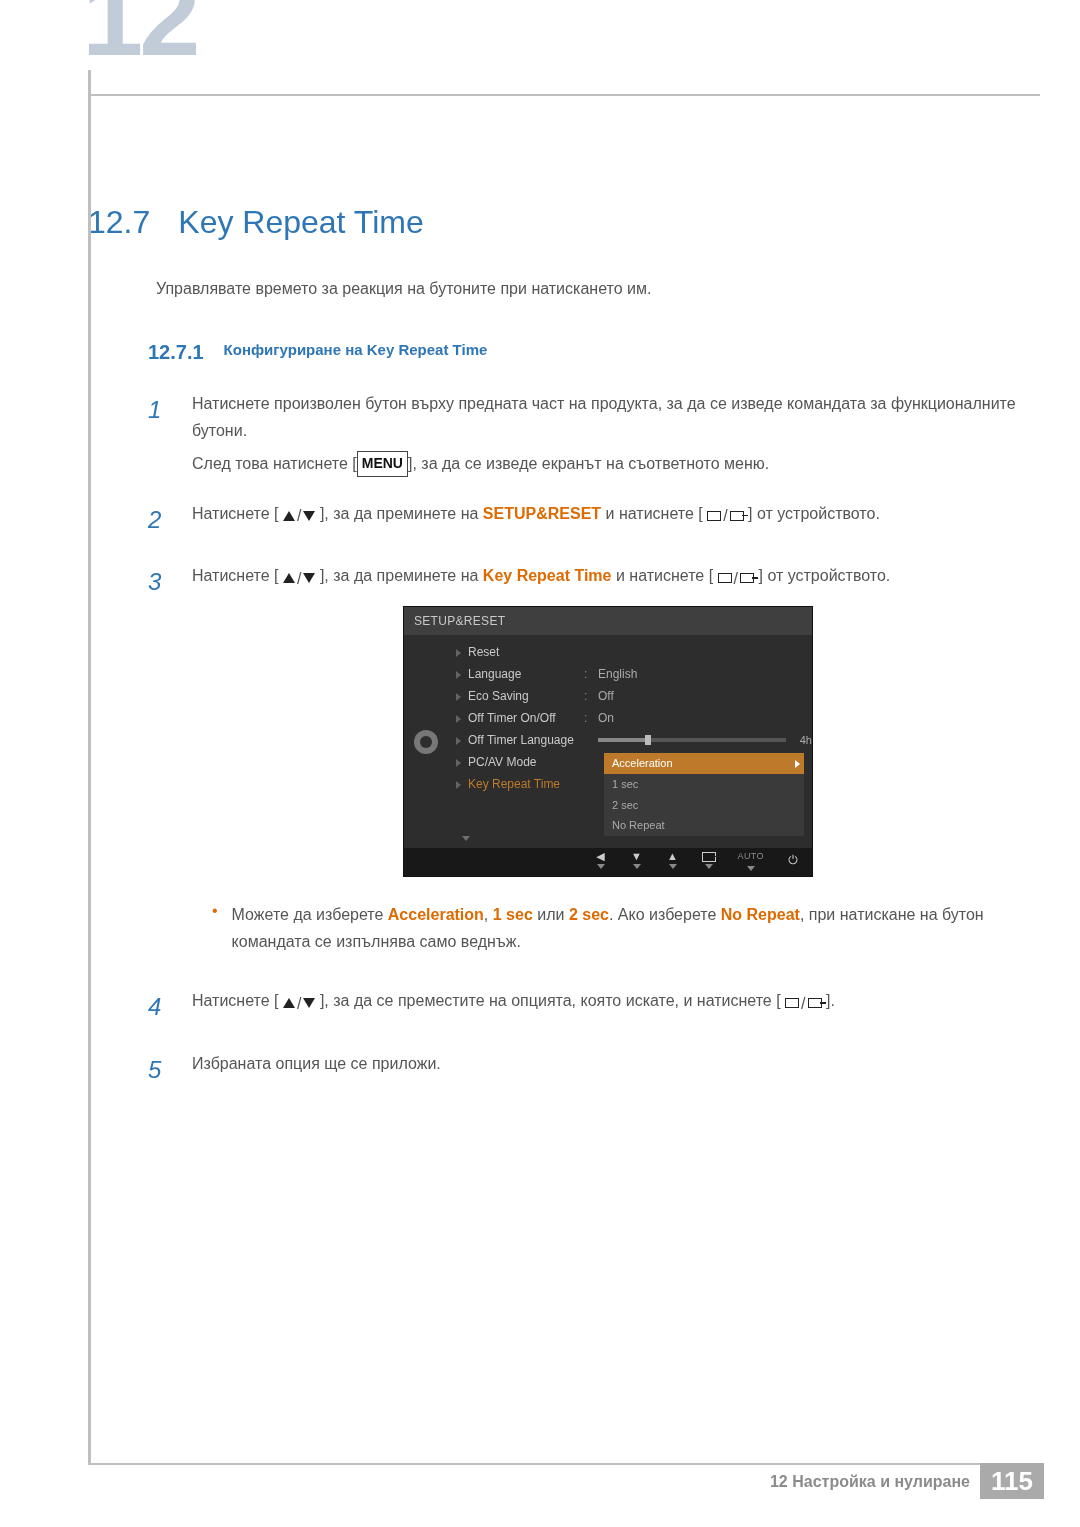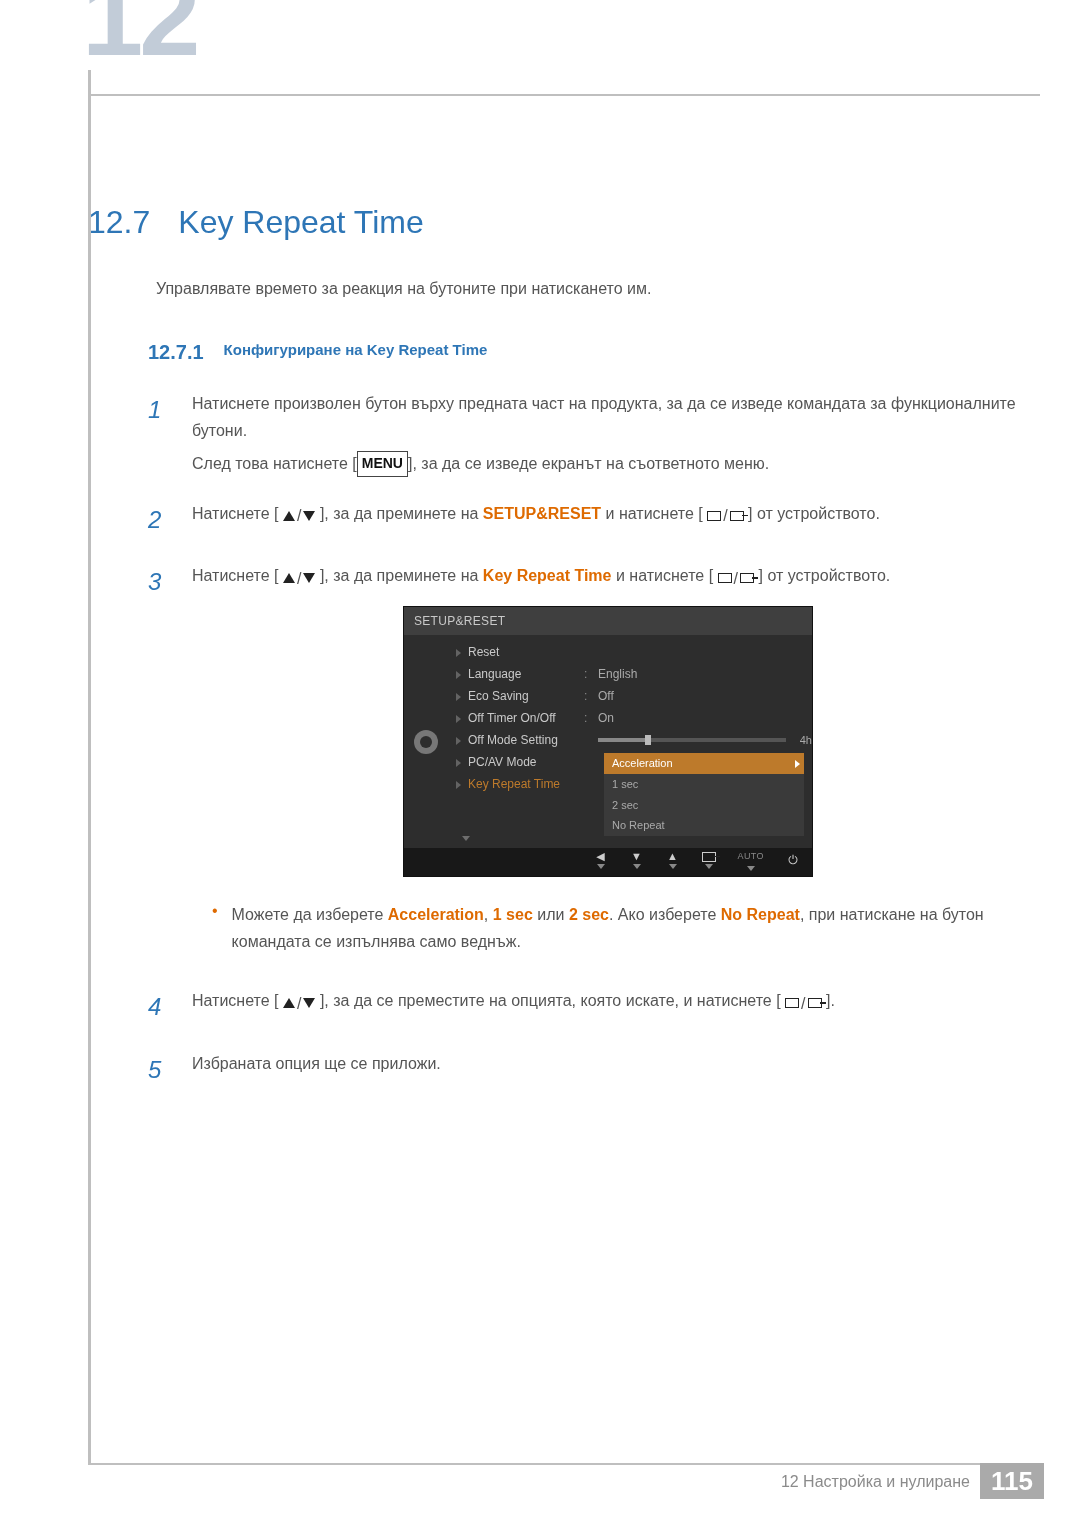--- a/index.html
+++ b/index.html
@@ -139,21 +139,21 @@
   .osd-footer {
     background:#181818; display:flex; justify-content:flex-end; align-items:center;
     gap:22px; padding: 4px 12px 8px 12px; height:28px;
   }
   .osd-ficon { display:flex; flex-direction:column; align-items:center; gap:2px; }
   .osd-ficon .mark { width:14px; height:10px; display:flex; align-items:center; justify-content:center; }
   .osd-ficon .cd { width:0;height:0;border-left:4px solid transparent;border-right:4px solid transparent;border-top:5px solid #888; }
   .osd-ficon .txt { font-size:9px; color:#888; letter-spacing:0.4px; }
   .ft { position:absolute; bottom:28px; left:88px; right:36px; height:36px; display:flex; align-items:stretch; }
   .ft-bar { flex:1; border-top:2px solid #bfbfbf; display:flex; justify-content:flex-end; align-items:center; padding-right:10px; }
-  .ft-text { color:#8b8b8b; font-weight:400; font-size:16px; }
+  .ft-text { color:#8b8b8b; font-weight:700; font-size:16px; }
   .ft-page { background:#aaa; color:#fff; font-weight:700; font-size:26px; width:64px; display:flex; align-items:center; justify-content:center; }
   .side { position:absolute; left:88px; top:70px; bottom:64px; width:3px; background:#bfbfbf; }
 </style>
 </head>
 <body>
 
 <div class="side"></div>
 
 <div class="header-bar">
   <div class="chapter-big">12</div>
@@ -244,21 +244,21 @@
                 <span class="osd-label"><span class="osd-caret"></span><span>Eco Saving</span></span>
                 <span class="osd-colon">:</span>
                 <span class="osd-val">Off</span>
               </div>
             <div class="osd-row">
                 <span class="osd-label"><span class="osd-caret"></span><span>Off Timer On/Off</span></span>
                 <span class="osd-colon">:</span>
                 <span class="osd-val">On</span>
               </div>
             <div class="osd-row">
-                <span class="osd-label"><span class="osd-caret"></span><span>Off Mode Setting</span></span>
+                <span class="osd-label"><span class="osd-caret"></span><span>Off Timer Language</span></span>
                 <span class="osd-colon"></span>
               <span class="osd-slider">
                   <span class="bar">
                     <span class="fill"></span>
                     <span class="thumb"></span>
                   </span>
                   <span class="txt">4h</span>
                 </span>
             </div>
             <div class="osd-row">

